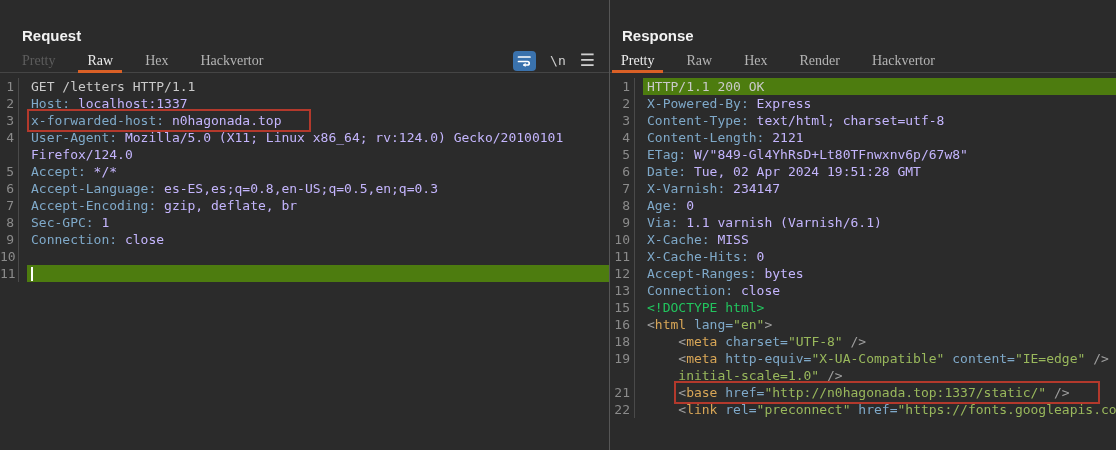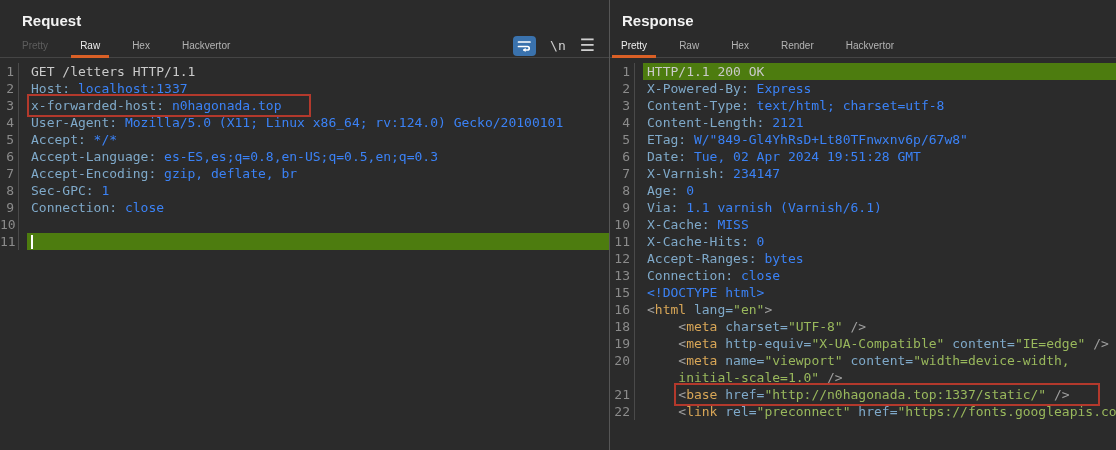--- a/index.html
+++ b/index.html
@@ -2,51 +2,51 @@
 <html><head>
 <meta charset="utf-8">
 <style>
   * { box-sizing: border-box; }
   html,body { margin:0; padding:0; background:#232323; }
   body { width:1116px; height:450px; overflow:hidden; font-family:"Liberation Sans", sans-serif; }
   .split { display:flex; width:1116px; height:450px; }
   .panel { background:#2b2b2b; display:flex; flex-direction:column; overflow:hidden; }
   .panel.left  { width:610px; border-right:1px solid #565656; }
   .panel.right { flex:1; }
-  .ptitle { color:#f2f2f2; font-weight:bold; font-size:15px; padding:12px 0 0 22px; height:34px; }
+  .ptitle { color:#f2f2f2; font-weight:bold; font-size:15px; padding:12px 0 0 22px; height:34px;margin-top:15px; }
   .panel.right .ptitle { padding-left:12px; }
   .tabbar { display:flex; align-items:stretch; height:24px; border-bottom:1px solid #454545; padding-left:13px; }
   .panel.right .tabbar { padding-left:2px; }
-  .tab { font-size:10px; color:#b4b4b4; padding:0 9px; margin-right:14px; display:flex; align-items:center; position:relative; cursor:default; }
+  .tab { font-size:14px; color:#b4b4b4; padding:0 9px; margin-right:14px; display:flex; align-items:center; position:relative; cursor:default;font-family:Liberation Serif, serif; }
   .tab.active { color:#ececec; }
   .tab.active::after { content:""; position:absolute; left:0; right:0; bottom:-1px; height:3px; background:#da6026; }
   .tab.disabled { color:#5d5d5d; }
   .tb-spacer { flex:1; }
   .tb-icons { display:flex; align-items:center; gap:14px; padding-right:14px; }
   .wrapbtn { width:23px; height:20px; border-radius:4px; background:#3a72ad; display:flex; align-items:center; justify-content:center; }
   .nlbtn { color:#cfcfcf; font-family:"DejaVu Sans Mono",monospace; font-size:13px; }
   .menubtn { color:#cfcfcf; font-size:17px; line-height:1; }
   .editor { flex:1; font-family:"DejaVu Sans Mono",monospace; font-size:13px; line-height:17px; padding-top:5px; overflow:hidden; }
   .row { display:flex; height:17px; white-space:pre; }
   .gut { flex:none; text-align:right; color:#8b8b8b; padding-right:4px; border-right:1px solid #4a4a4a; }
   .panel.left  .gut { width:19px; }
   .panel.right .gut { width:25px; }
   .ctn { flex:1; padding-left:4px; color:#c9c9c9; min-width:0;margin-left:8px; }
   .row.cur .ctn { background:#4d7c0f; }
   .caret { display:inline-block; width:2px; height:14px; background:#ffffff; vertical-align:text-bottom; }
   .redbox { outline:2px solid #b3392c; outline-offset:2px; padding-right:26px; }
   
   .c-p { color:#cacaca; }            
   .c-h { color:#7fa9c9; }            
-  .c-v { color:#3b82f6; }            
+  .c-v { color:#c4b5fd; }            
   .c-t { color:#d8a657;text-align:right; }            
   .c-a { color:#7fa9c9; }            
   .c-s { color:#99b85c; }            
   .c-g { color:#9f9f9f; }            
-  .c-d { color:#3b82f6; }            
+  .c-d { color:#22c55e; }            
 </style>
 </head>
 <body>
 
 <div class="split">
 
   <div class="panel left">
     <div class="ptitle">Request</div>
     <div class="tabbar">
       <span id="req-tabs" style="display:flex">
@@ -66,20 +66,21 @@
         </span>
         <span class="nlbtn">\n</span>
         <span class="menubtn">☰</span>
       </span>
     </div>
     <div class="editor" id="req-editor">
         <div class="row"><span class="gut">1</span><span class="ctn"><span class="c-p">GET /letters HTTP/1.1</span></span></div>
         <div class="row"><span class="gut">2</span><span class="ctn"><span class="c-h">Host:</span><span class="c-v"> localhost:1337</span></span></div>
         <div class="row"><span class="gut">3</span><span class="ctn"><span class="redbox"><span class="c-h">x-forwarded-host:</span><span class="c-v"> n0hagonada.top</span></span></span></div>
         <div class="row"><span class="gut">4</span><span class="ctn"><span class="c-h">User-Agent:</span><span class="c-v"> Mozilla/5.0 (X11; Linux x86_64; rv:124.0) Gecko/20100101</span></span></div>
+        <div class="row"><span class="gut"></span><span class="ctn"><span class="c-v">Firefox/124.0</span></span></div>
         <div class="row"><span class="gut">5</span><span class="ctn"><span class="c-h">Accept:</span><span class="c-v"> */*</span></span></div>
         <div class="row"><span class="gut">6</span><span class="ctn"><span class="c-h">Accept-Language:</span><span class="c-v"> es-ES,es;q=0.8,en-US;q=0.5,en;q=0.3</span></span></div>
         <div class="row"><span class="gut">7</span><span class="ctn"><span class="c-h">Accept-Encoding:</span><span class="c-v"> gzip, deflate, br</span></span></div>
         <div class="row"><span class="gut">8</span><span class="ctn"><span class="c-h">Sec-GPC:</span><span class="c-v"> 1</span></span></div>
         <div class="row"><span class="gut">9</span><span class="ctn"><span class="c-h">Connection:</span><span class="c-v"> close</span></span></div>
         <div class="row"><span class="gut">10</span><span class="ctn"></span></div>
         <div class="row cur"><span class="gut">11</span><span class="ctn"><span class="caret"></span></span></div>
       </div>
   </div>
 
@@ -106,20 +107,19 @@
         <div class="row"><span class="gut">8</span><span class="ctn"><span class="c-h">Age:</span><span class="c-v"> 0</span></span></div>
         <div class="row"><span class="gut">9</span><span class="ctn"><span class="c-h">Via:</span><span class="c-v"> 1.1 varnish (Varnish/6.1)</span></span></div>
         <div class="row"><span class="gut">10</span><span class="ctn"><span class="c-h">X-Cache:</span><span class="c-v"> MISS</span></span></div>
         <div class="row"><span class="gut">11</span><span class="ctn"><span class="c-h">X-Cache-Hits:</span><span class="c-v"> 0</span></span></div>
         <div class="row"><span class="gut">12</span><span class="ctn"><span class="c-h">Accept-Ranges:</span><span class="c-v"> bytes</span></span></div>
         <div class="row"><span class="gut">13</span><span class="ctn"><span class="c-h">Connection:</span><span class="c-v"> close</span></span></div>
         <div class="row"><span class="gut">15</span><span class="ctn"><span class="c-d">&lt;!DOCTYPE html&gt;</span></span></div>
         <div class="row"><span class="gut">16</span><span class="ctn"><span class="c-g">&lt;</span><span class="c-t">html</span><span class="c-p"> </span><span class="c-a">lang=</span><span class="c-s">"en"</span><span class="c-g">&gt;</span></span></div>
         <div class="row"><span class="gut">18</span><span class="ctn"><span class="c-p">    </span><span class="c-g">&lt;</span><span class="c-t">meta</span><span class="c-p"> </span><span class="c-a">charset=</span><span class="c-s">"UTF-8"</span><span class="c-p"> </span><span class="c-g">/&gt;</span></span></div>
         <div class="row"><span class="gut">19</span><span class="ctn"><span class="c-p">    </span><span class="c-g">&lt;</span><span class="c-t">meta</span><span class="c-p"> </span><span class="c-a">http-equiv=</span><span class="c-s">"X-UA-Compatible"</span><span class="c-p"> </span><span class="c-a">content=</span><span class="c-s">"IE=edge"</span><span class="c-p"> </span><span class="c-g">/&gt;</span></span></div>
-        <div class="row"><span class="gut">20</span><span class="ctn"><span class="c-p">    </span><span class="c-g">&lt;</span><span class="c-t">meta</span><span class="c-p"> </span><span class="c-a">name=</span><span class="c-s">"viewport"</span><span class="c-p"> </span><span class="c-a">content=</span><span class="c-s">"width=device-width,</span></span></div>
         <div class="row"><span class="gut"></span><span class="ctn"><span class="c-p">    </span><span class="c-s">initial-scale=1.0"</span><span class="c-p"> </span><span class="c-g">/&gt;</span></span></div>
         <div class="row"><span class="gut">21</span><span class="ctn"><span class="c-p">    </span><span class="redbox"><span class="c-g">&lt;</span><span class="c-t">base</span><span class="c-p"> </span><span class="c-a">href=</span><span class="c-s">"http://n0hagonada.top:1337/static/"</span><span class="c-p"> </span><span class="c-g">/&gt;</span></span></span></div>
         <div class="row"><span class="gut">22</span><span class="ctn"><span class="c-p">    </span><span class="c-g">&lt;</span><span class="c-t">link</span><span class="c-p"> </span><span class="c-a">rel=</span><span class="c-s">"preconnect"</span><span class="c-p"> </span><span class="c-a">href=</span><span class="c-s">"https://fonts.googleapis.co</span></span></div>
       </div>
   </div>
 
 </div>
 
 </body></html>

